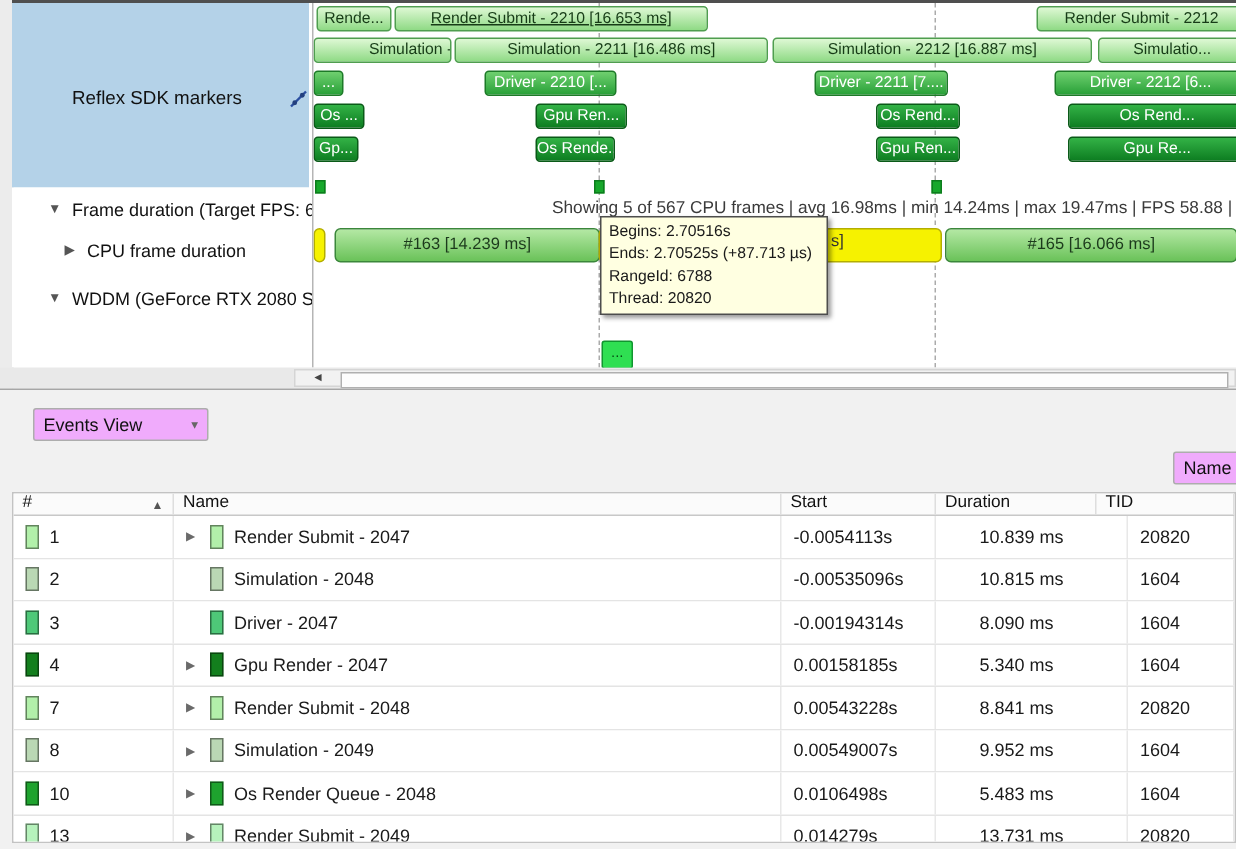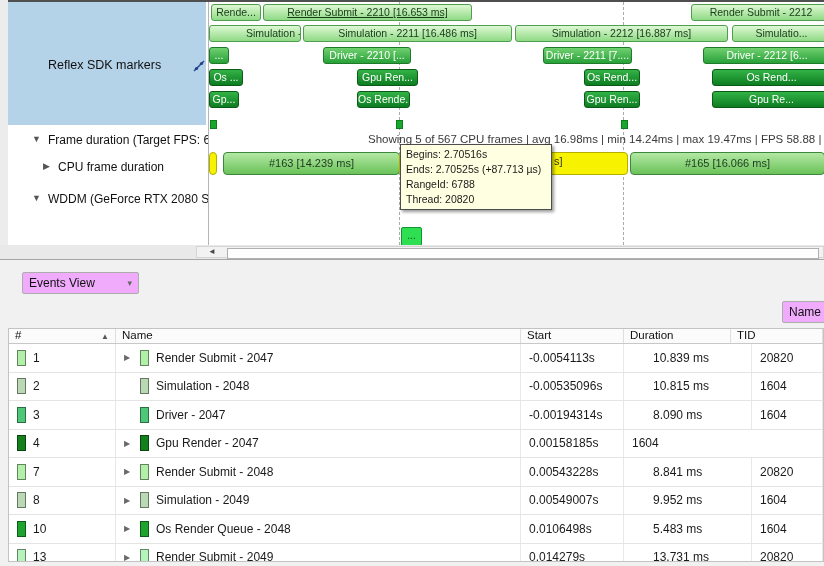--- a/index.html
+++ b/index.html
@@ -212,20 +212,21 @@
             <div class="td c-num">
               <div class="swatch" style="background: rgb(19, 127, 29);"></div>
               <span>4</span>
             </div>
             <div class="td c-name">
               <div class="expander">▶</div>
               <div class="swatch" style="background: rgb(19, 127, 29);"></div>
               <span>Gpu Render - 2047</span>
             </div>
             <div class="td c-start">0.00158185s</div>
+            <div class="td c-dur">5.340 ms</div>
             <div class="td c-tid">1604</div>
           </div>
           <div class="t-row">
             <div class="td c-num">
               <div class="swatch" style="background: rgb(178, 240, 170);"></div>
               <span>7</span>
             </div>
             <div class="td c-name">
               <div class="expander">▶</div>
               <div class="swatch" style="background: rgb(178, 240, 170);"></div>

